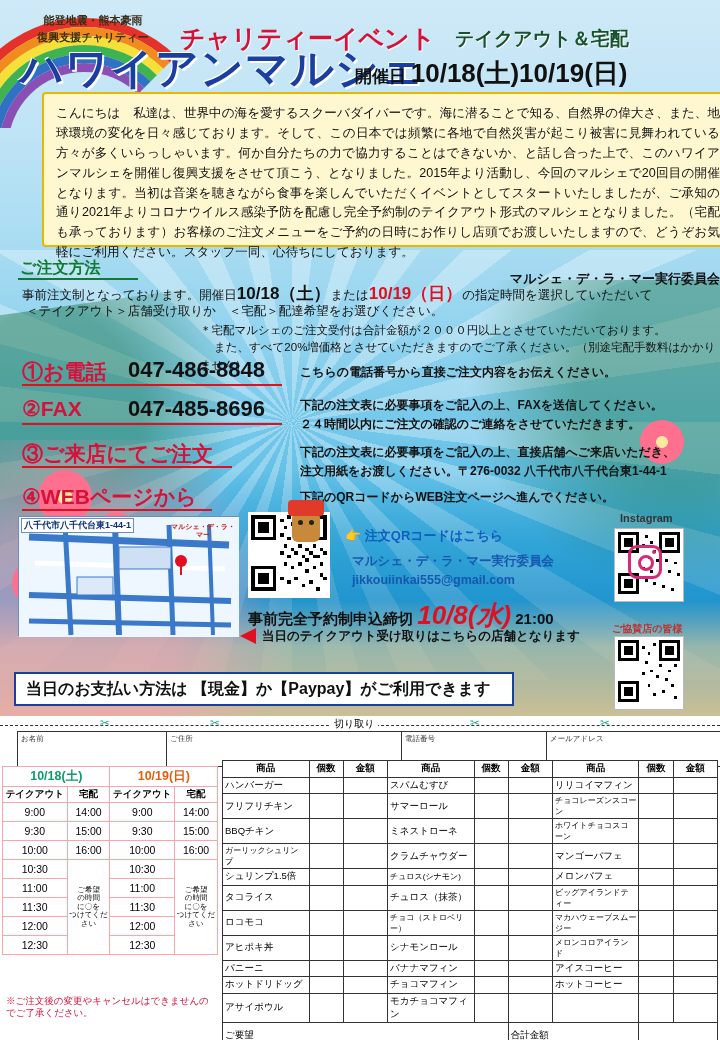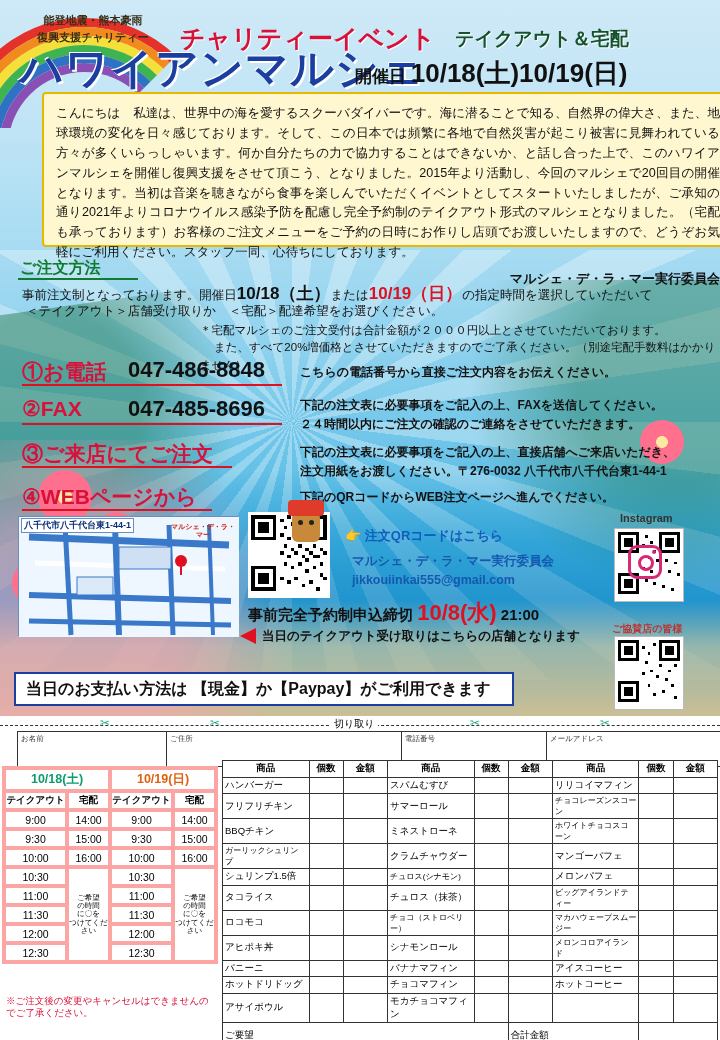--- a/index.html
+++ b/index.html
@@ -85,21 +85,21 @@
      background:#fff; border:1px solid #6a8fbf; padding:0 2px; }
   .map svg { position:absolute; inset:0; }
 
   
   .qr { position:absolute; background:#fff; padding:3px; }
   .qrlabel { position:absolute; font-size:13px; font-weight:bold; color:#0f5fbf; }
 
   .mail-line { position:absolute; font-size:12.5px; color:#1558b0; font-weight:bold; line-height:1.5; }
 
   .deadline { position:absolute; left:248px; top:598px; font-size:15px; font-weight:bold; color:#111; }
-  .deadline .red { color:#e01020; font-size:22px; }
+  .deadline .red { color:#e01020; font-size:26px;font-style:italic; }
 
   .arrow-note { position:absolute; left:262px; top:628px; font-size:12.5px; font-weight:bold; color:#111; }
   .arrow { position:absolute; left:240px; top:628px; width:0; height:0;
      border-top:8px solid transparent; border-bottom:8px solid transparent; border-right:16px solid #e01020; }
 
   .pay-box { position:absolute; left:14px; top:672px; width:500px; height:34px;
      background:#fff; border:2px solid #1b3fa0; display:flex; align-items:center; padding-left:10px;
      font-size:16px; font-weight:bold; color:#111; }
 
   
@@ -110,21 +110,21 @@
 
   
   .fields { position:absolute; left:17px; top:731px; width:720px; height:36px; display:flex; }
   .fields .f { border:1px solid #333; border-left:none; position:relative; }
   .fields .f:first-child { border-left:1px solid #333; }
   .fields .f span { position:absolute; left:3px; top:2px; font-size:7.5px; color:#333; }
 
   
   table { border-collapse:collapse; }
   .sched { position:absolute; left:2px; top:766px; width:216px; font-size:10.5px; }
-  .sched td, .sched th { border:4px solid #fca5a5; text-align:center; padding:1px 0; }
+  .sched td, .sched th { border:1px solid #fca5a5; text-align:center; padding:1px 0; }
   .sched .day { font-weight:bold; font-size:12.5px; color:#0f9b6c; }
   .sched .day2 { font-weight:bold; font-size:12.5px; color:#e0600f; }
   .sched .hdr { font-weight:bold; font-size:9.5px; }
   .sched .cell { height:19px; }
   .sched .note { font-size:7.5px; line-height:1.12; }
   .sched-foot { position:absolute; left:6px; top:995px; width:212px; font-size:9.5px; color:#d8113a;
      line-height:1.25; }
 
   
   .menu { position:absolute; left:222px; top:760px; width:496px; font-size:9.5px; }

